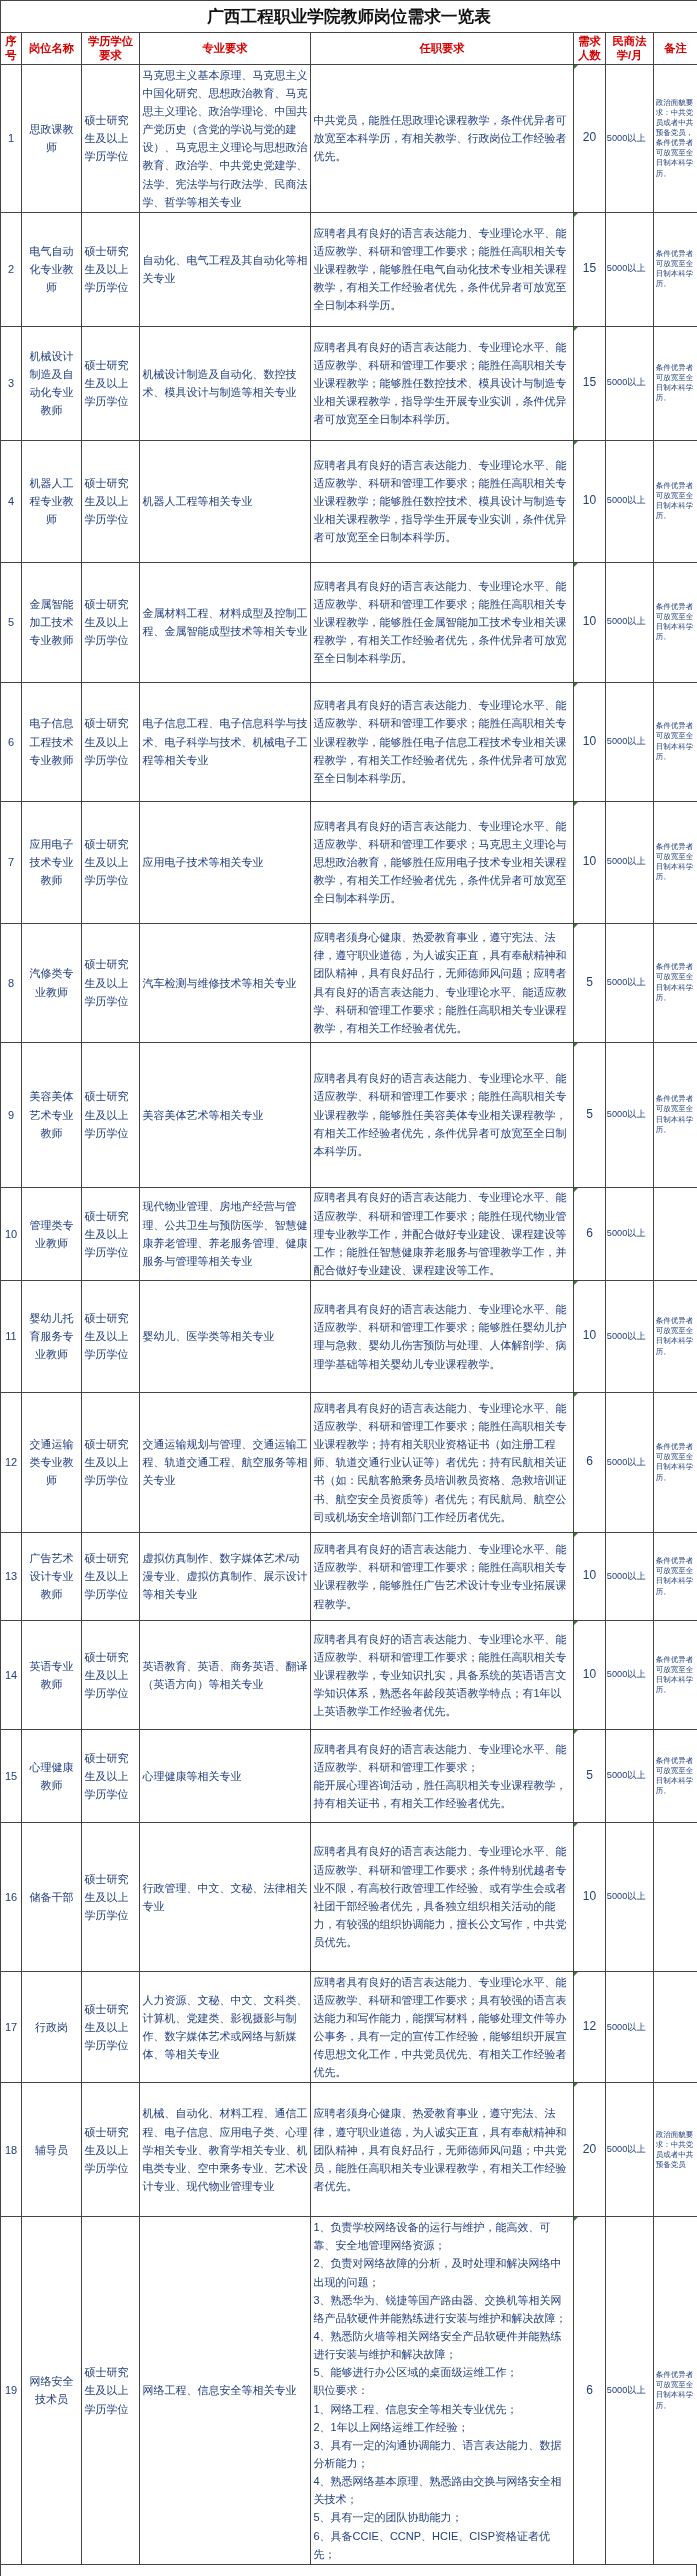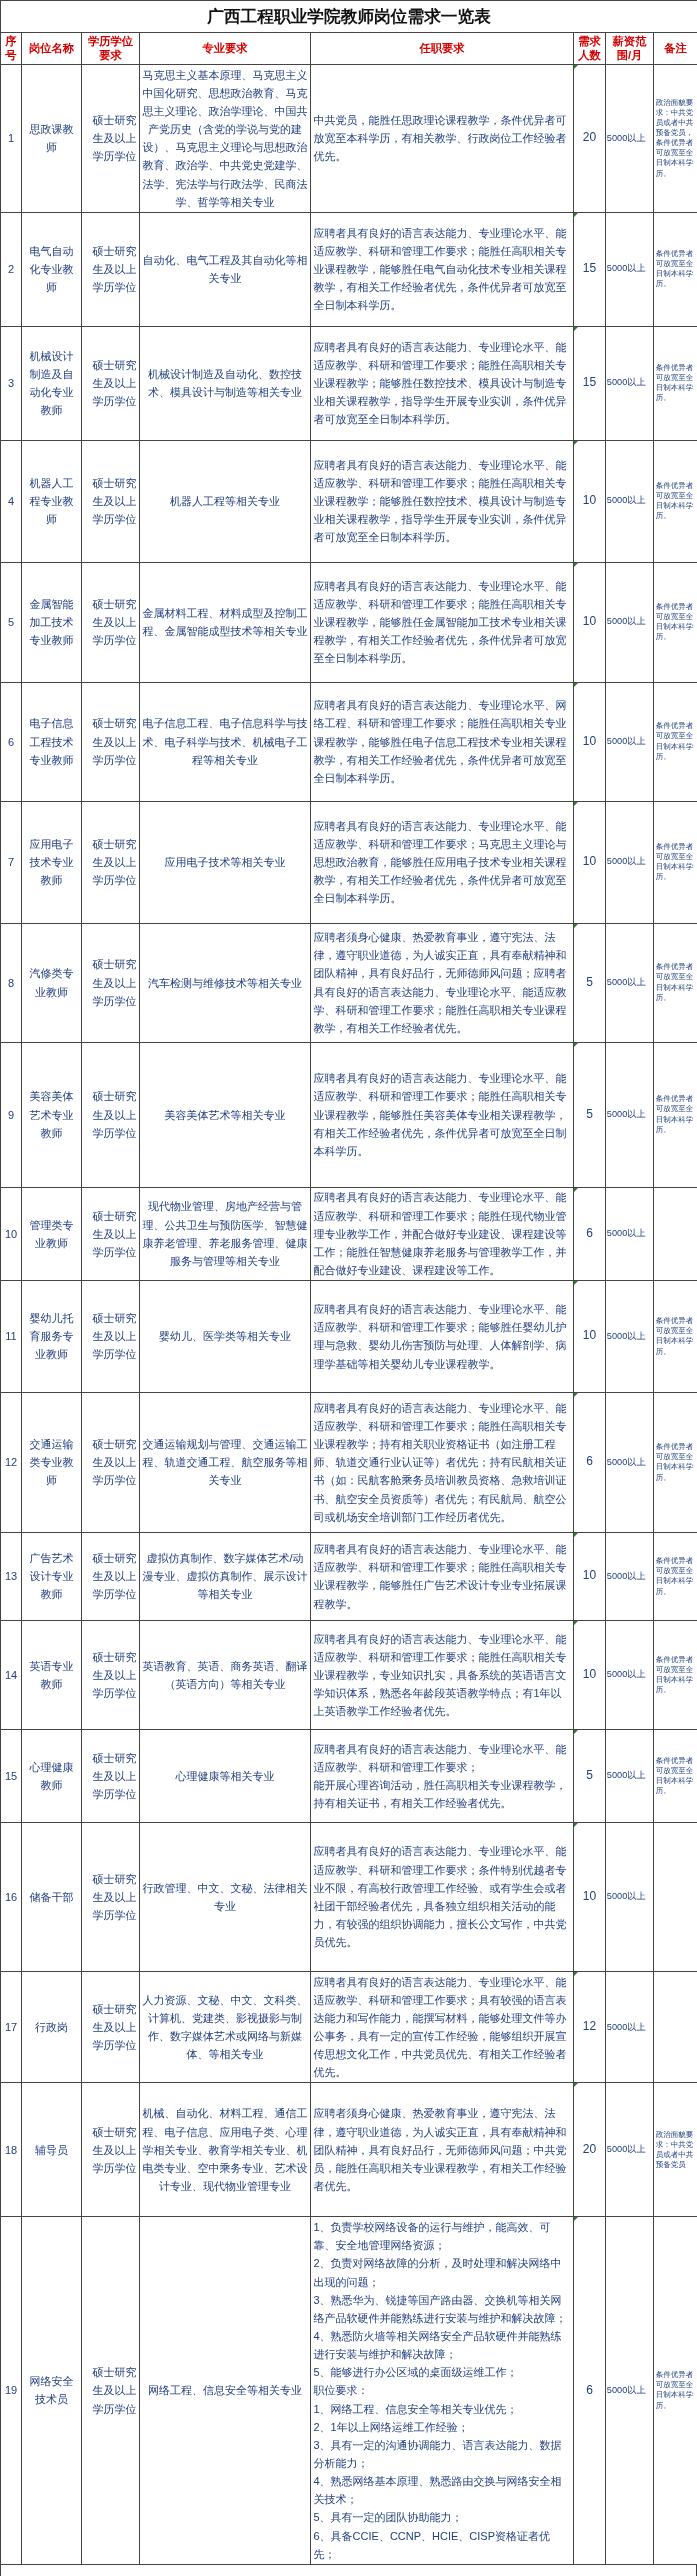--- a/index.html
+++ b/index.html
@@ -5,22 +5,22 @@
   html,body{margin:0;padding:0;background:#ffffff;}
   body{width:697px;font-family:"Liberation Sans","DejaVu Sans",sans-serif;}
   .sheet{width:697px;background:#ffffff;}
   table{border-collapse:collapse;table-layout:fixed;width:697px;border-radius:14px;}
   td,th{border:0.8px solid #444;padding:0.8px 2.5px;vertical-align:middle;overflow:hidden;word-break:break-all;}
   .title-cell{text-align:center;font-size:16.7px;font-weight:bold;color:#111;padding:1.7px 0;height:22px;}
   th{color:#d40000;font-size:11.3px;font-weight:bold;text-align:center;line-height:1.3;padding:0.8px;}
   td{color:#23407e;font-size:11px;line-height:1.65;}
   .num{text-align:center;}
   .pos{text-align:center;}
-  .edu{text-align:right;margin-left:32px;}
-  .major{text-align:center;}
+  .edu{text-align:left;margin-left:32px;}
+  .major{}
   .req{text-align:left;white-space:pre-wrap;margin-left:28px;}
   .count{text-align:center;font-size:12px;position:relative;}
   .salary{text-align:left;font-size:9.2px;white-space:nowrap;padding:0.8px 0.8px;}
   .note{font-size:7.5px;line-height:1.35;text-align:left;padding:0.8px 1.7px;vertical-align:middle;}
   .cmark{position:absolute;top:0;left:0;width:0;height:0;border-top:4.2px solid #2e7d32;border-right:4.2px solid transparent;}
   .footer{border-left:0.8px solid #444;border-right:0.8px solid #444;border-bottom:0.8px solid #444;padding:18.4px 8.3px 22px 5px;color:#333;font-size:10.4px;line-height:1.58;min-height:83px;}
   .note-line{white-space:pre-wrap;word-break:break-all;}
 </style>
 </head>
 <body>
@@ -41,21 +41,21 @@
       <tr>
         <td class="title-cell" colspan="8">广西工程职业学院教师岗位需求一览表</td>
       </tr>
       <tr style="height:28px">
         <th>序号</th>
         <th>岗位名称</th>
         <th>学历学位要求</th>
         <th>专业要求</th>
         <th>任职要求</th>
         <th>需求人数</th>
-        <th>薪资范围/月</th>
+        <th>民商法学/月</th>
         <th>备注</th>
       </tr>
     <tr style="height: 140px;">
           <td class="num">1</td>
           <td class="pos">思政课教师</td>
           <td class="edu">硕士研究生及以上学历学位</td>
           <td class="major">马克思主义基本原理、马克思主义中国化研究、思想政治教育、马克思主义理论、政治学理论、中国共产党历史（含党的学说与党的建设）、马克思主义理论与思想政治教育、政治学、中共党史党建学、法学、宪法学与行政法学、民商法学、哲学等相关专业</td>
           <td class="req">中共党员，能胜任思政理论课程教学，条件优异者可放宽至本科学历，有相关教学、行政岗位工作经验者优先。</td>
           <td class="count"><span class="cmark"></span>20</td>
           <td class="salary">5000以上</td>
@@ -99,21 +99,21 @@
           <td class="req">应聘者具有良好的语言表达能力、专业理论水平、能适应教学、科研和管理工作要求；能胜任高职相关专业课程教学，能够胜任金属智能加工技术专业相关课程教学，有相关工作经验者优先，条件优异者可放宽至全日制本科学历。</td>
           <td class="count"><span class="cmark"></span>10</td>
           <td class="salary">5000以上</td>
           <td class="note">条件优异者可放宽至全日制本科学历。</td>
         </tr>
         <tr style="height: 119px;">
           <td class="num">6</td>
           <td class="pos">电子信息工程技术专业教师</td>
           <td class="edu">硕士研究生及以上学历学位</td>
           <td class="major">电子信息工程、电子信息科学与技术、电子科学与技术、机械电子工程等相关专业</td>
-          <td class="req">应聘者具有良好的语言表达能力、专业理论水平、网络工程、科研和管理工作要求；能胜任高职相关专业课程教学，能够胜任电子信息工程技术专业相关课程教学，有相关工作经验者优先，条件优异者可放宽至全日制本科学历。</td>
+          <td class="req">应聘者具有良好的语言表达能力、专业理论水平、能适应教学、科研和管理工作要求；能胜任高职相关专业课程教学，能够胜任电子信息工程技术专业相关课程教学，有相关工作经验者优先，条件优异者可放宽至全日制本科学历。</td>
           <td class="count"><span class="cmark"></span>10</td>
           <td class="salary">5000以上</td>
           <td class="note">条件优异者可放宽至全日制本科学历。</td>
         </tr>
         <tr style="height: 122px;">
           <td class="num">7</td>
           <td class="pos">应用电子技术专业教师</td>
           <td class="edu">硕士研究生及以上学历学位</td>
           <td class="major">应用电子技术等相关专业</td>
           <td class="req">应聘者具有良好的语言表达能力、专业理论水平、能适应教学、科研和管理工作要求；马克思主义理论与思想政治教育，能够胜任应用电子技术专业相关课程教学，有相关工作经验者优先，条件优异者可放宽至全日制本科学历。</td>

